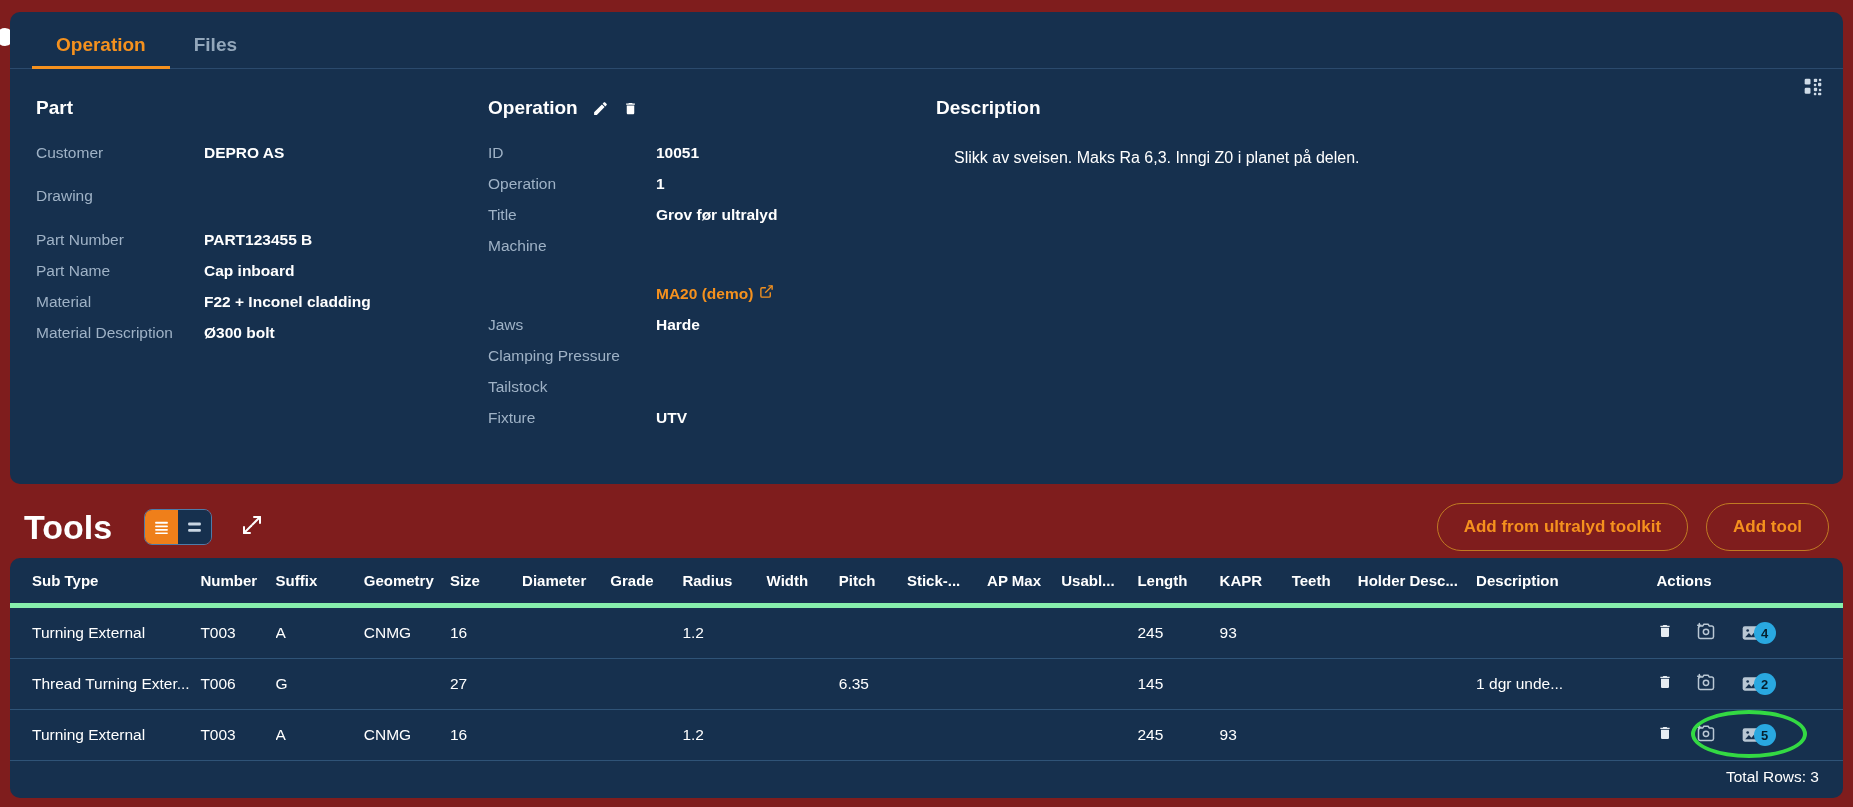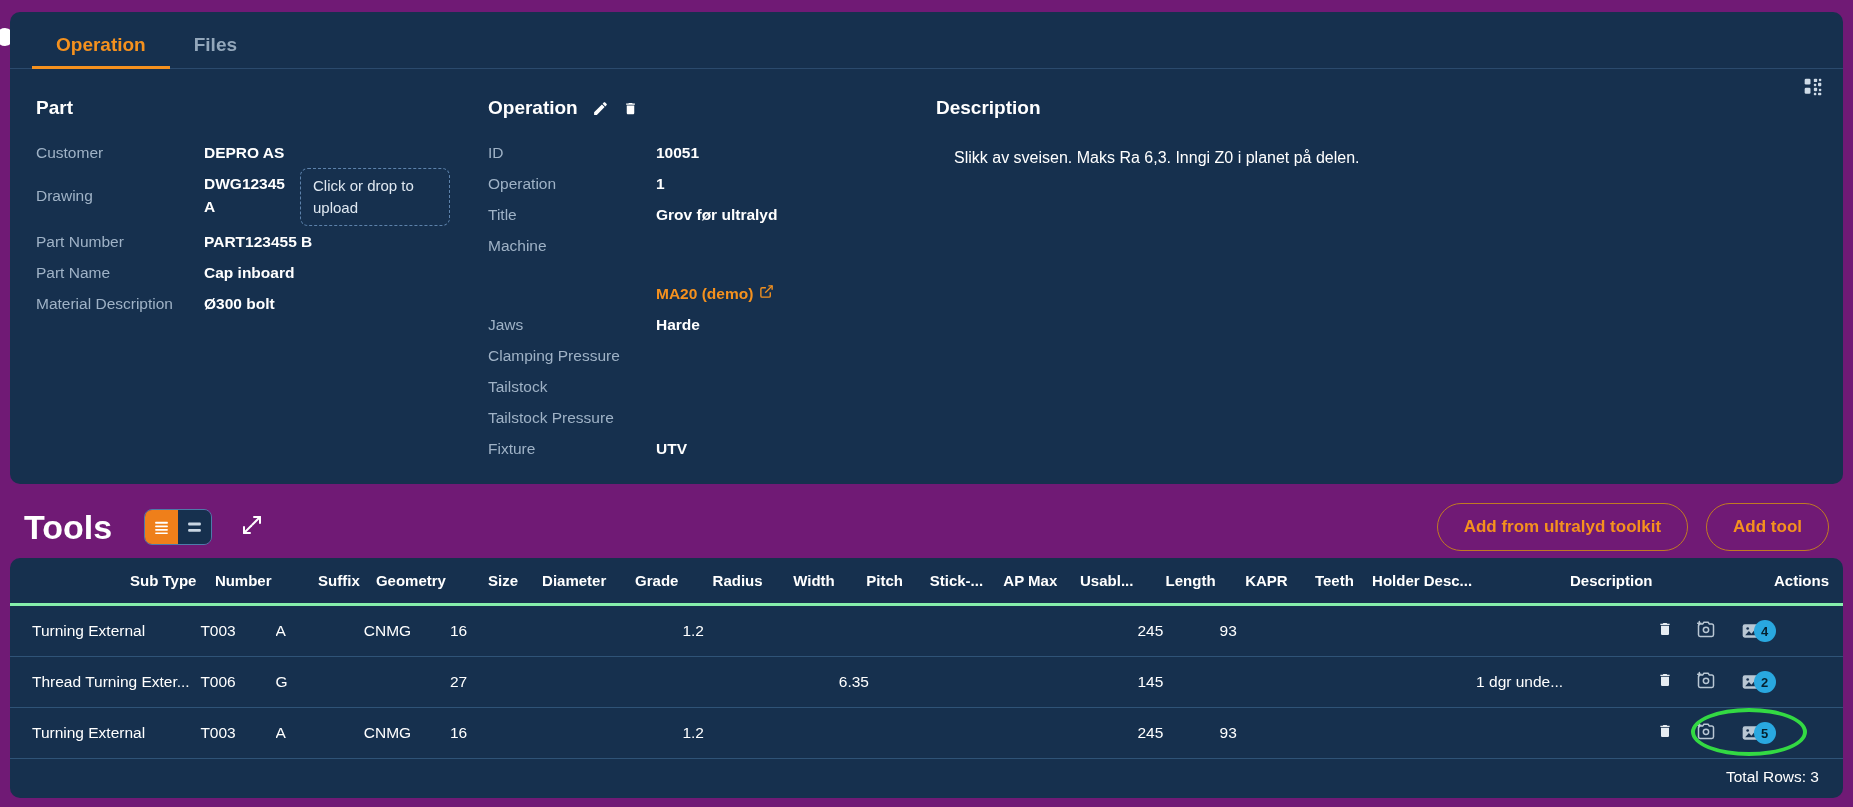--- a/index.html
+++ b/index.html
@@ -3,21 +3,21 @@
 <meta charset="utf-8">
 <style>
   * { box-sizing: border-box; margin: 0; padding: 0; }
   html, body {
     width: 1853px; height: 807px;
     background: #0c1b2a;
     font-family: "Liberation Sans", sans-serif;
     color: #e8eef4;
     overflow: hidden;
   }
-  .root { position: relative; width: 1853px; height: 807px; background: #701a75; }
+  .root { position: relative; width: 1853px; height: 807px; background: #7f1d1d; }
 
   
   .card {
     position: absolute;
     left: 10px; top: 12px; right: 10px;
     width: 1833px; height: 472px;
     background: #16304e;
     border-radius: 10px;
   }
   .tabbar {
@@ -108,21 +108,21 @@
   
   .tablecard {
     position: absolute; left: 10px; top: 558px; width: 1833px; height: 240px;
     background: #16304e; border-radius: 10px; overflow: hidden;
   }
   table { width: 100%; border-collapse: collapse; table-layout: fixed; }
   thead th {
     text-align: left; font-size: 15px; font-weight: bold; color: #ffffff;
     padding: 14px 4px 14px 0; border-bottom: 1px solid #3c6governor;
   }
-  thead th { border-bottom: 3px solid #86efac; text-align: right; }
+  thead th { border-bottom: 5px solid #86efac; }
   tbody td {
     font-size: 15.5px; color: #ffffff; padding: 13px 4px 13px 0;
     border-bottom: 1px solid #2f5377; white-space: nowrap; overflow: hidden; text-overflow: ellipsis;
   }
   .pad-l { padding-left: 22px; }
   td.actions, th.actions { padding-right: 14px; }
   .act-wrap { display: flex; align-items: center; justify-content: flex-start; gap: 22px; position: relative; }
   .badge {
     background: #29a8e0; color: #06202e; font-size: 13px; font-weight: bold;
     border-radius: 50%; width: 22px; height: 22px;
@@ -168,33 +168,33 @@
           <span>Part</span>
         </div>
 
         <div class="fieldrow">
           <div class="lbl">Customer</div>
           <div class="val">DEPRO AS</div>
         </div>
 
         <div class="fieldrow two" style="min-height:56px;">
           <div class="lbl" style="line-height:56px;">Drawing</div>
-          <div class="drawing-wrap">
-            <div class="val drawing-val">DWG12345 A</div>
-            <div class="drop-target">Click or drop to upload</div>
-          </div>
         </div>
 
         <div class="fieldrow">
           <div class="lbl">Part Number</div>
           <div class="val">PART123455 B</div>
         </div>
         <div class="fieldrow">
           <div class="lbl">Part Name</div>
           <div class="val">Cap inboard</div>
+        </div>
+        <div class="fieldrow">
+          <div class="lbl">Material</div>
+          <div class="val">F22 + Inconel cladding</div>
         </div>
         <div class="fieldrow">
           <div class="lbl">Material Description</div>
           <div class="val">Ø300 bolt</div>
         </div>
       </div>
 
       <div class="col-op">
         <div class="sec-title">
           <span>Operation</span>
@@ -240,24 +240,20 @@
         <div class="fieldrow op-fieldrow">
           <div class="lbl">Jaws</div>
           <div class="val">Harde</div>
         </div>
         <div class="fieldrow op-fieldrow">
           <div class="lbl">Clamping Pressure</div>
           <div class="val"></div>
         </div>
         <div class="fieldrow op-fieldrow">
           <div class="lbl">Tailstock</div>
-          <div class="val"></div>
-        </div>
-        <div class="fieldrow op-fieldrow">
-          <div class="lbl">Tailstock Pressure</div>
           <div class="val"></div>
         </div>
         <div class="fieldrow op-fieldrow">
           <div class="lbl">Fixture</div>
           <div class="val">UTV</div>
         </div>
       </div>
 
       <div class="col-desc">
         <div class="sec-title">

